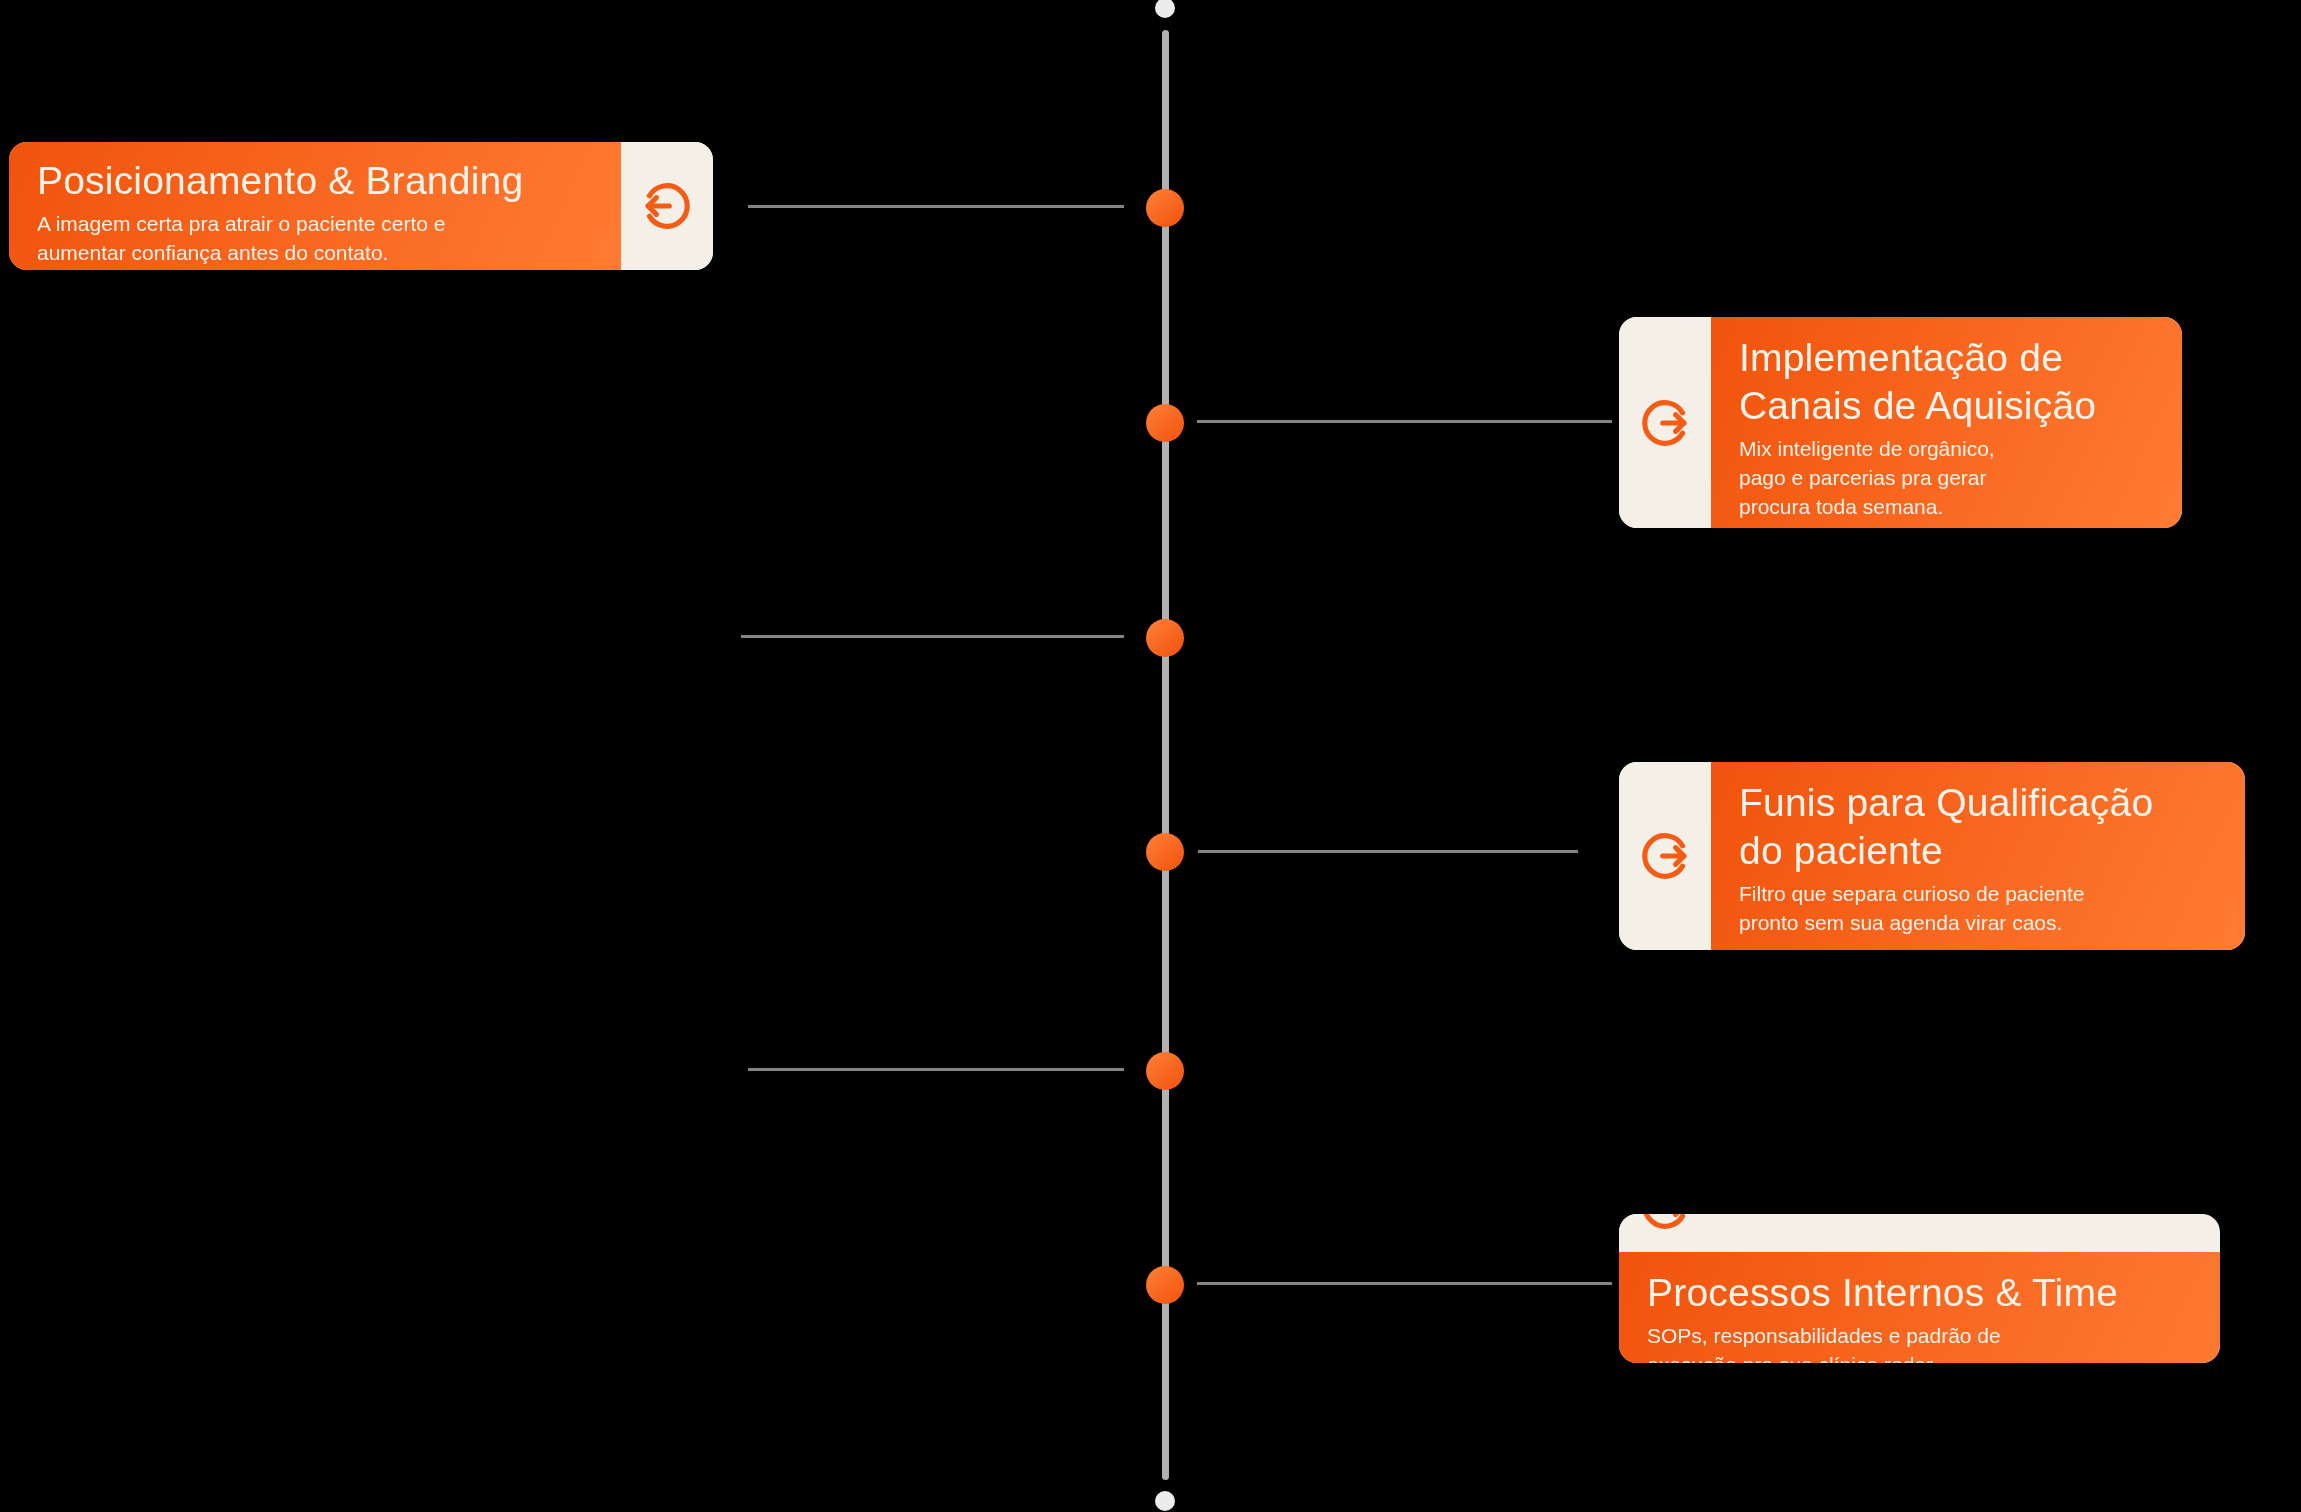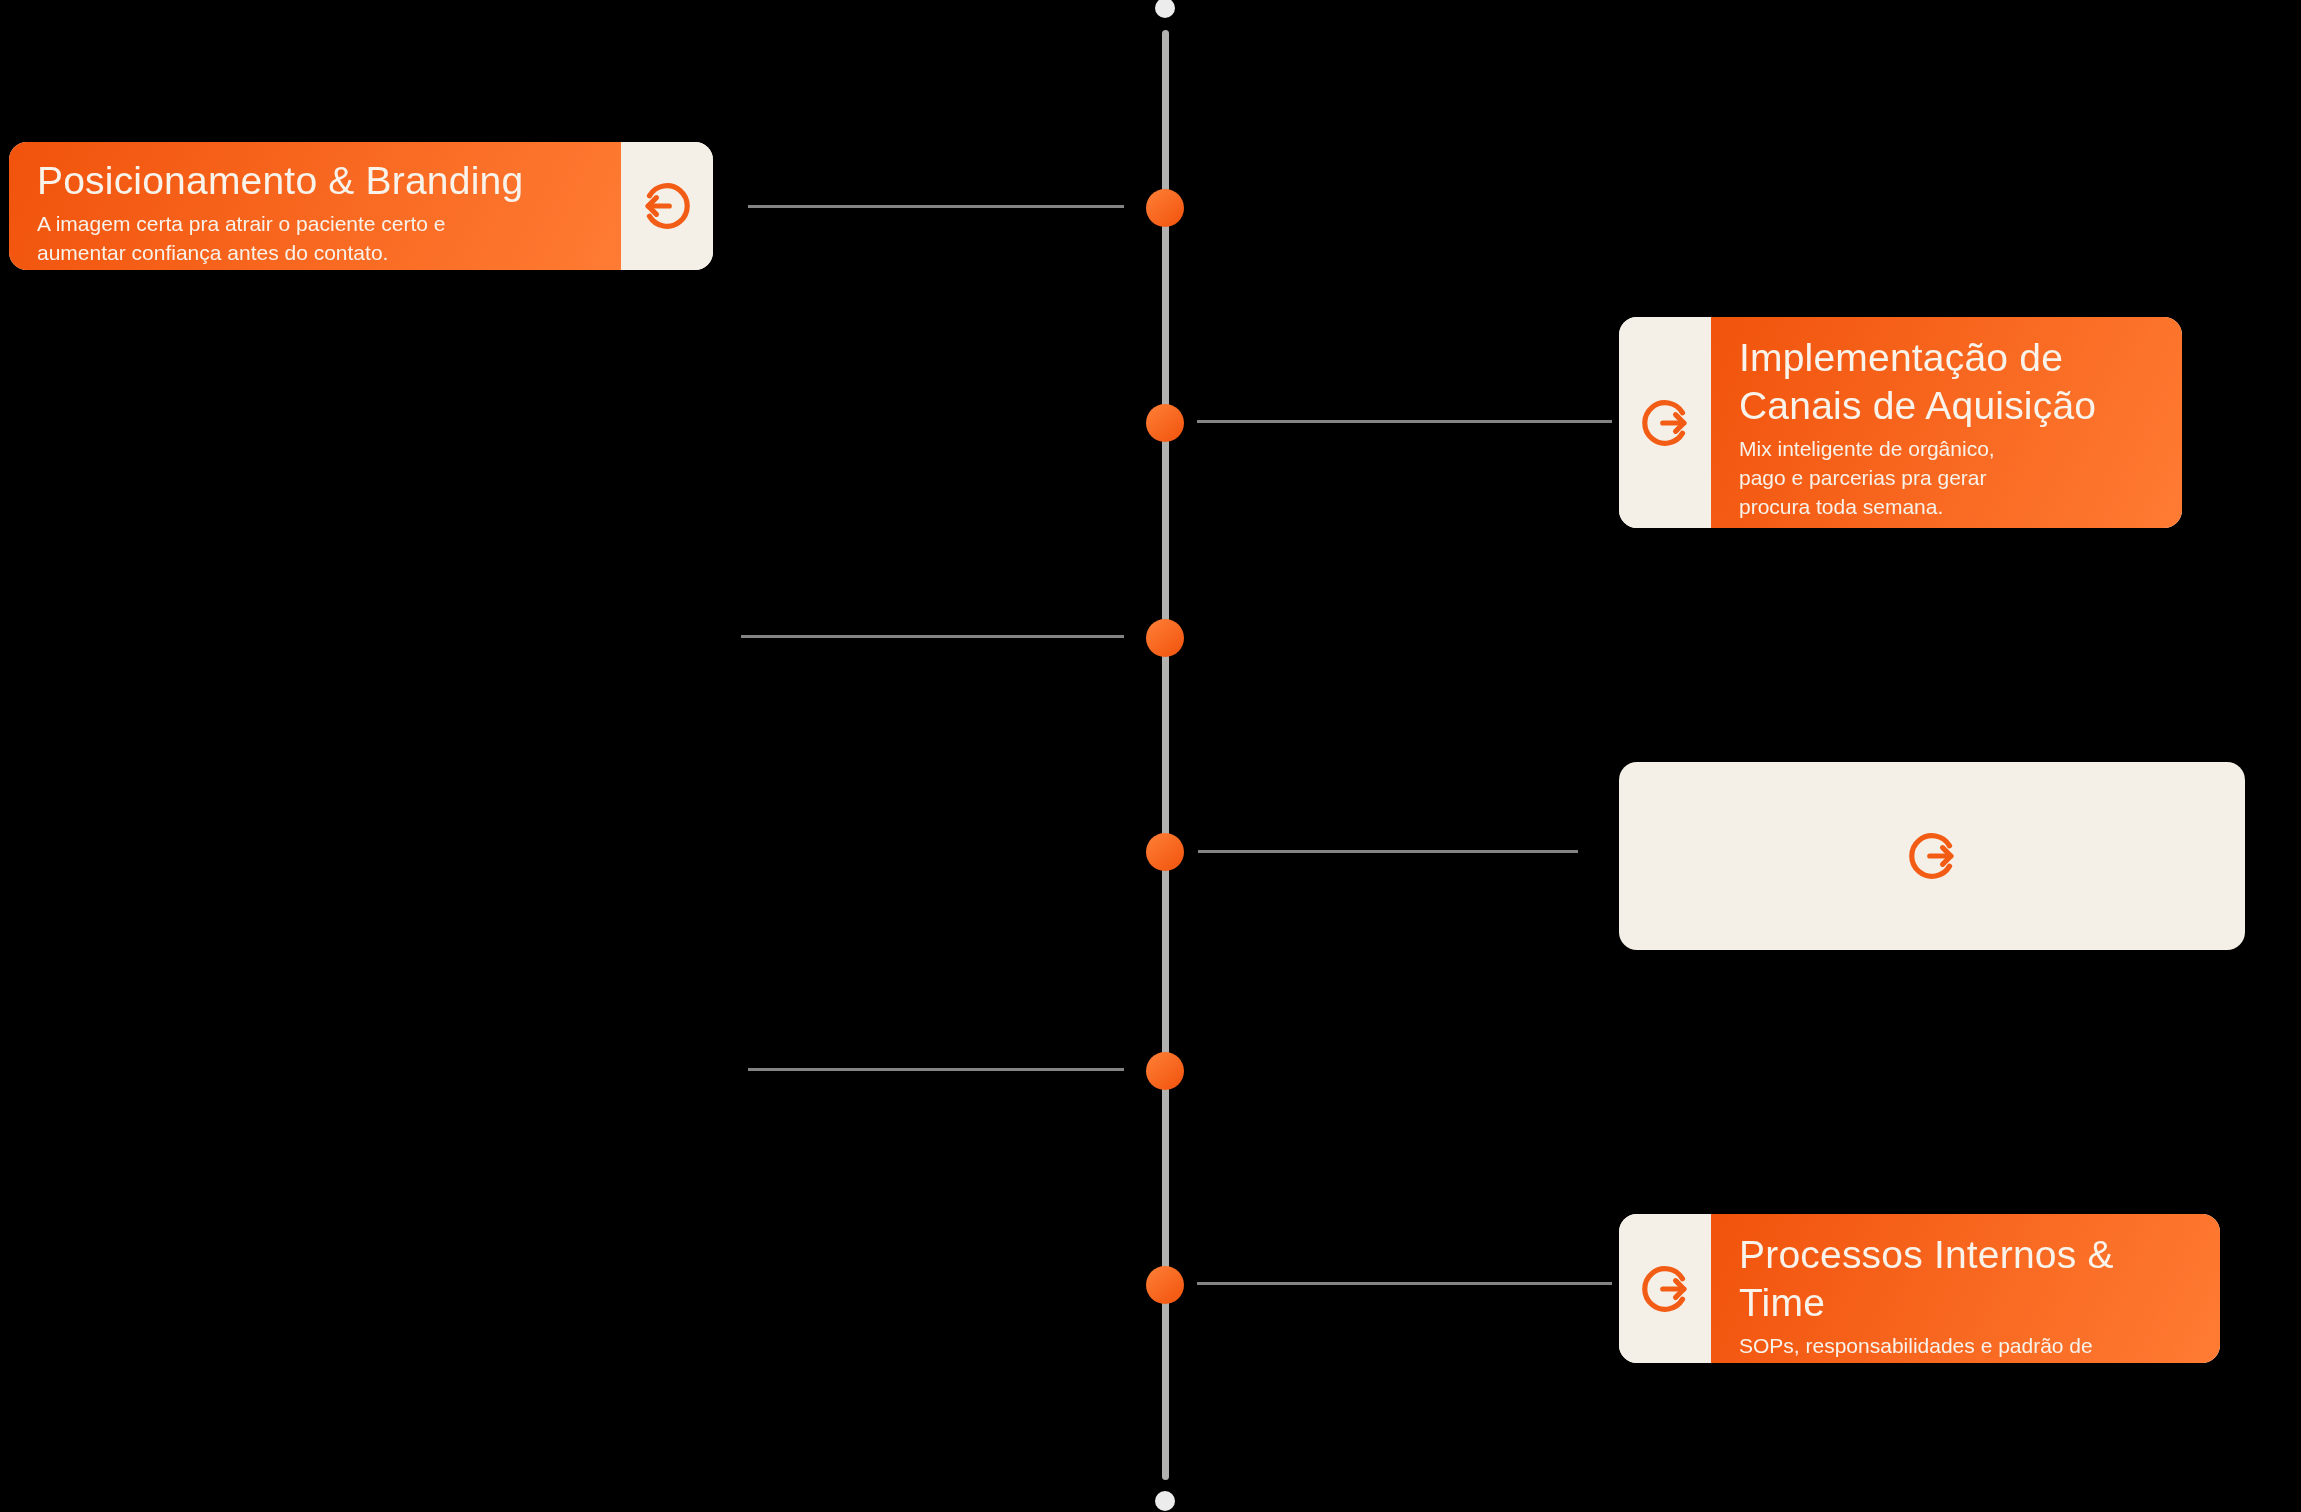--- a/index.html
+++ b/index.html
@@ -101,21 +101,21 @@
     color: #f7f2ea;
     white-space: pre-line;
   }
   .icon-svg { display: block; }
 
   .card.p1 { left: 9px;    top: 142px;  width: 704px; height: 128px; }
   .card.p2 { left: 1619px; top: 317px;  width: 563px; height: 211px; }
   .card.p3 { left: 21px;   top: 545px;  width: 692px; height: 190px; }
   .card.p4 { left: 1619px; top: 762px;  width: 626px; height: 188px; }
   .card.p5 { left: 9px;    top: 988px;  width: 704px; height: 164px; }
-  .card.p6 { left: 1619px; top: 1214px; width: 601px; height: 149px; }
+  .card.p6 { left: 1619px; top: 1214px; width: 601px; height: 149px; flex-direction: column; }
 </style>
 </head>
 <body>
 
 <div class="stage">
 
   <div class="spine"></div>
   <div class="endpoint top"></div>
   <div class="endpoint bottom"></div>
 
@@ -173,20 +173,26 @@
   <div class="card right p4">
     <div class="icon-panel">
       <span>
         <svg class="icon-svg" width="54" height="54" viewBox="0 0 24 24" fill="none" stroke="#f35c15" stroke-width="2.3" stroke-linecap="round" stroke-linejoin="round">
           <path d="M19.8 7.5 A 9 9 0 1 0 19.8 16.5"></path>
           <path d="M11 12 H 20.4"></path>
           <path d="M16.7 8.3 L 20.4 12 L 16.7 15.7"></path>
         </svg>
       </span>
     </div>
+    <div class="card-main">
+      <h2 class="card-title">Funis para Qualificação
+do paciente</h2>
+      <p class="card-sub">Filtro que separa curioso de paciente
+pronto sem sua agenda virar caos.</p>
+    </div>
   </div>
 
 
   <div class="card right p6">
     <div class="icon-panel">
       <span>
         <svg class="icon-svg" width="54" height="54" viewBox="0 0 24 24" fill="none" stroke="#f35c15" stroke-width="2.3" stroke-linecap="round" stroke-linejoin="round">
           <path d="M19.8 7.5 A 9 9 0 1 0 19.8 16.5"></path>
           <path d="M11 12 H 20.4"></path>
           <path d="M16.7 8.3 L 20.4 12 L 16.7 15.7"></path>

